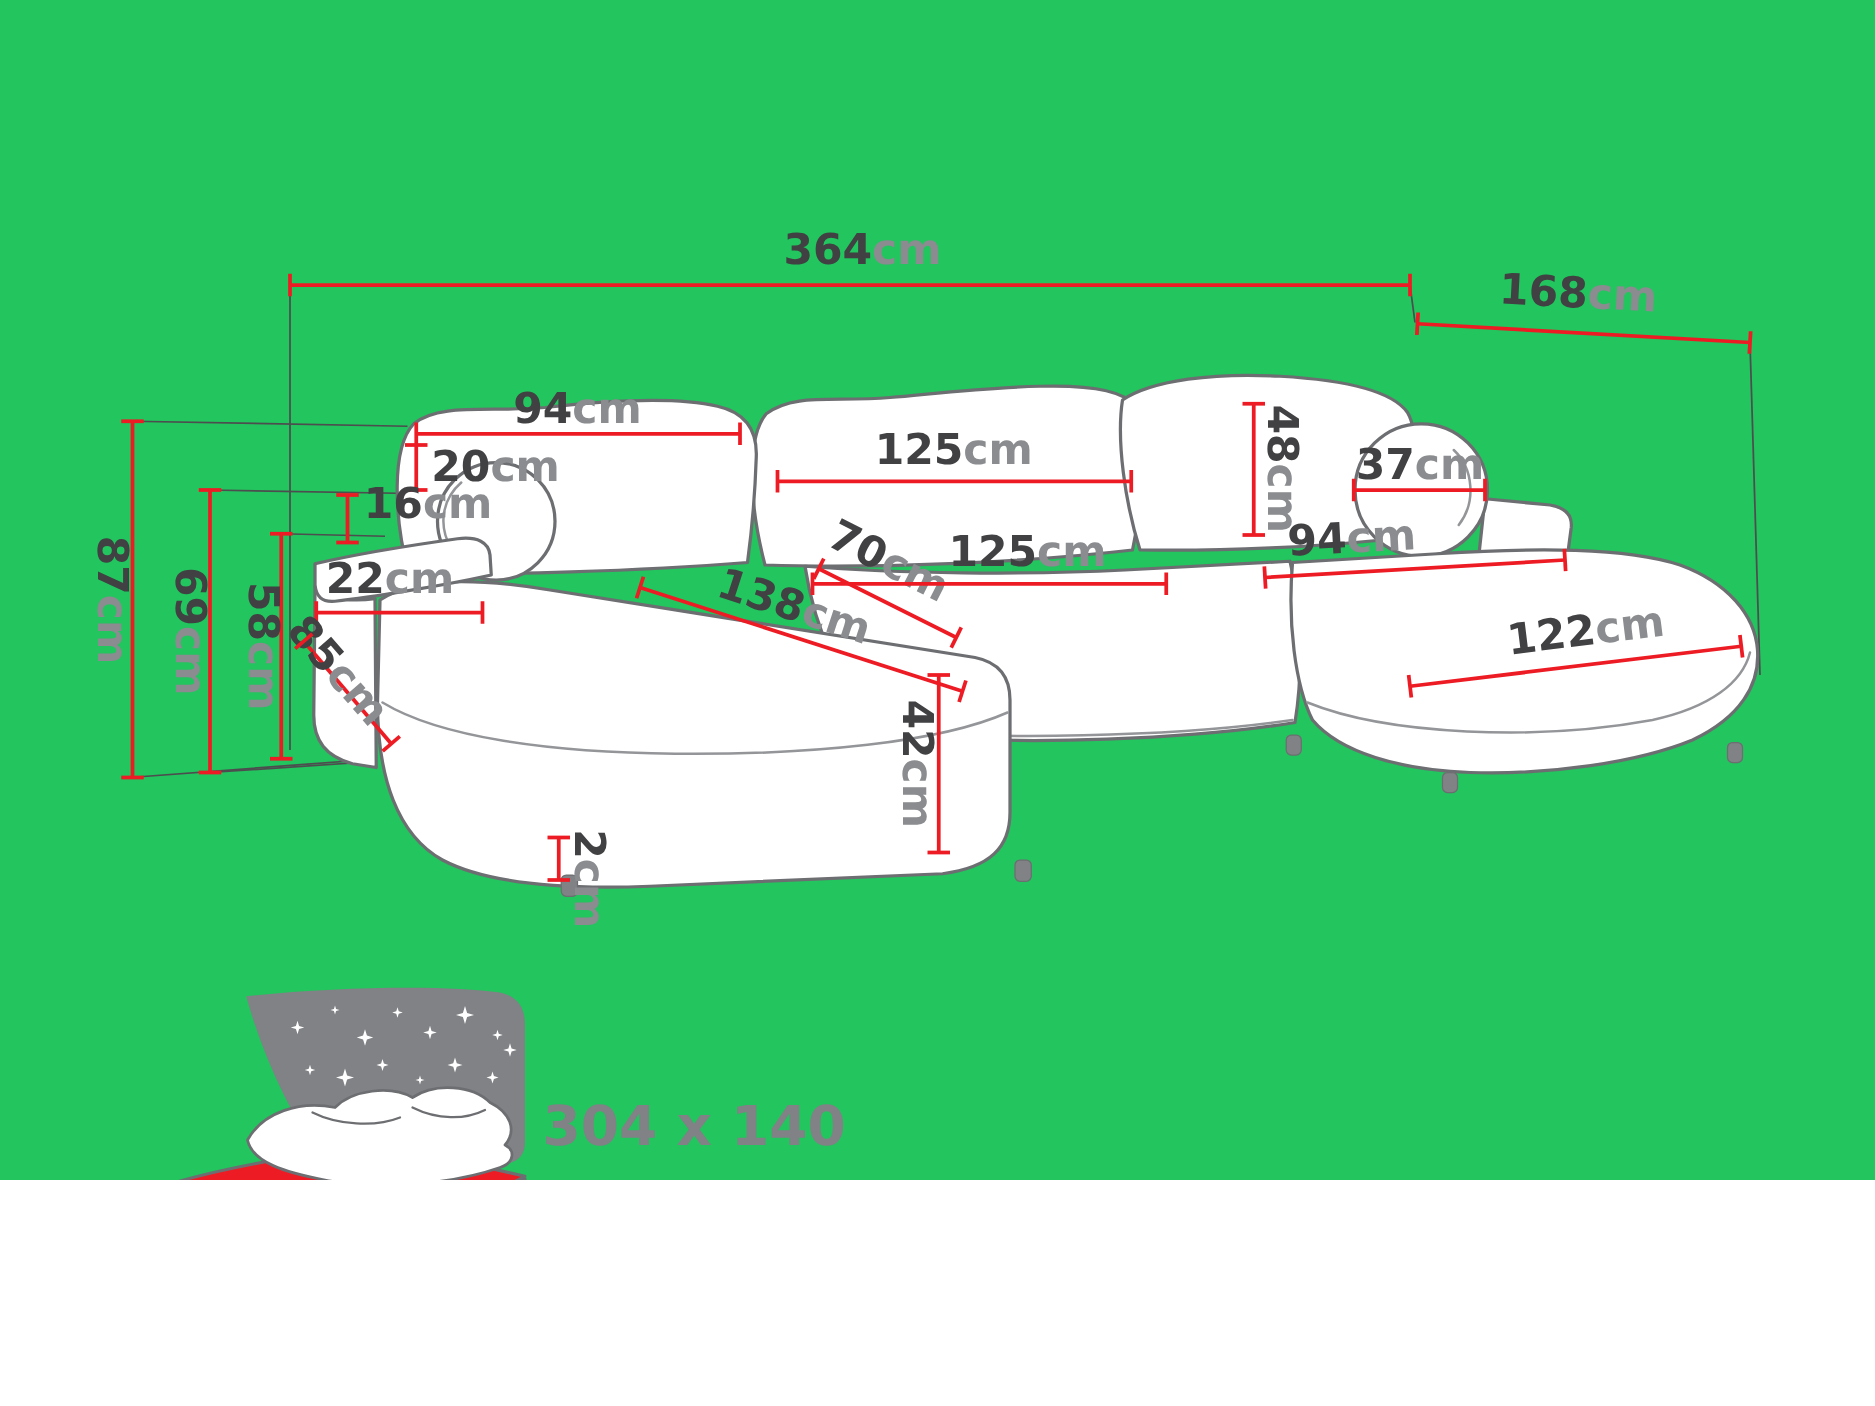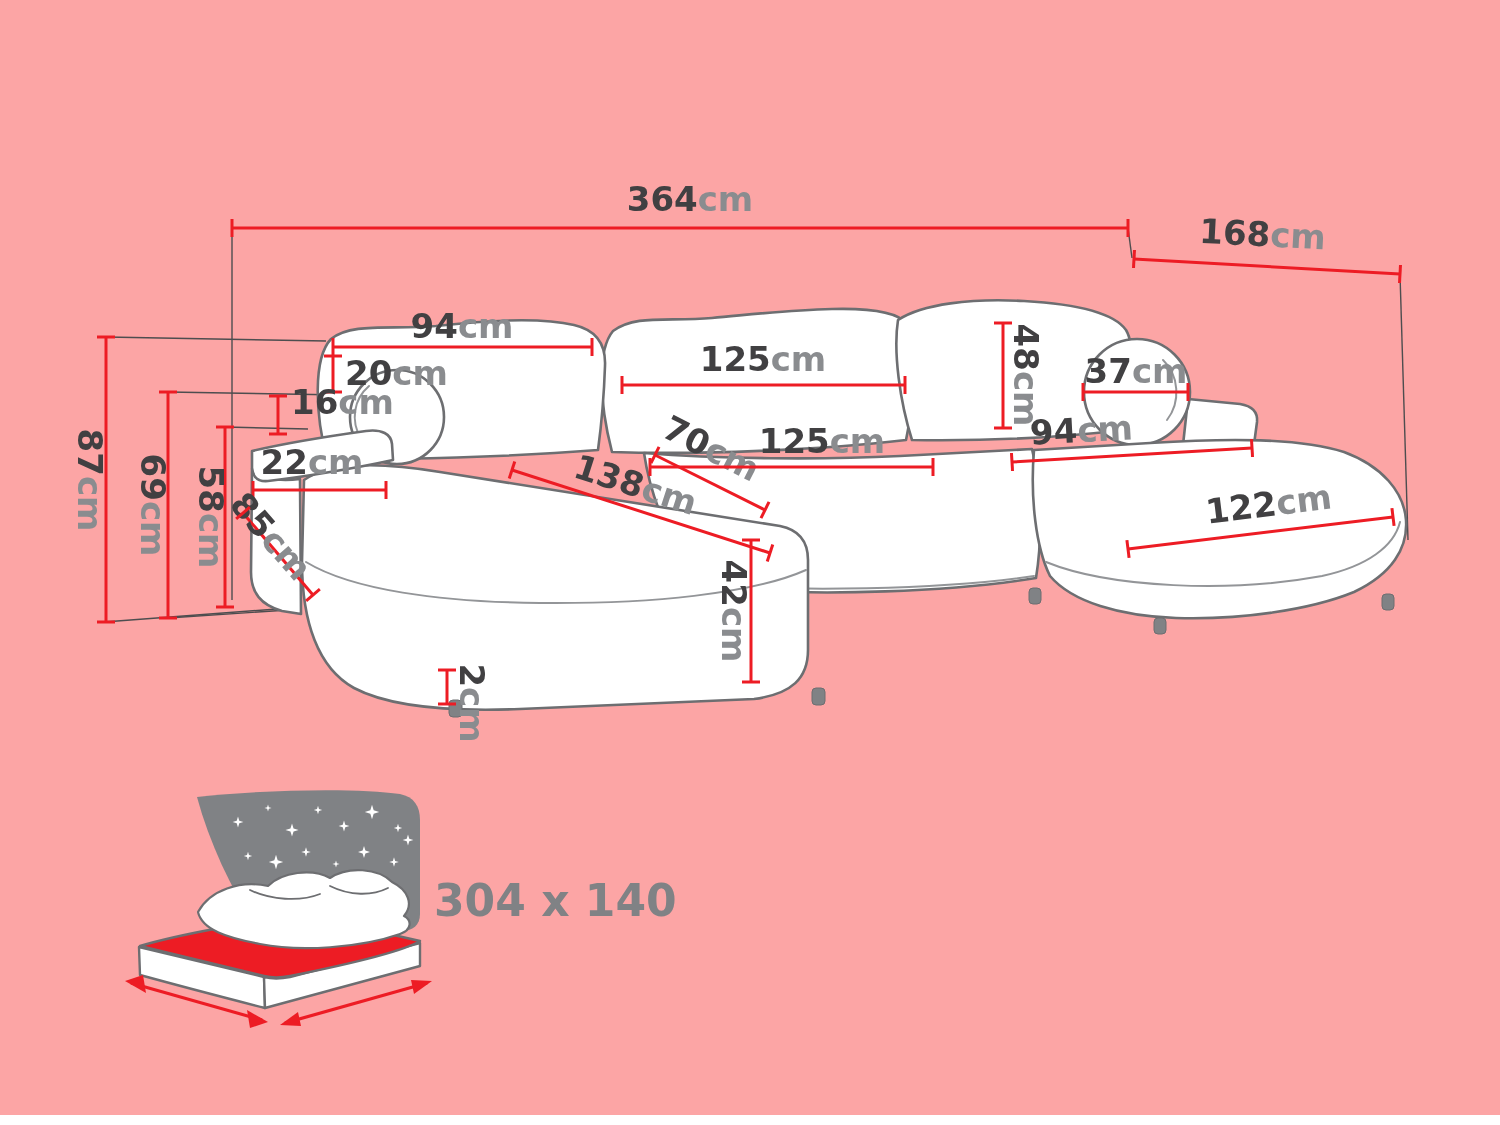--- a/index.html
+++ b/index.html
@@ -1,16 +1,16 @@
 <!DOCTYPE html>
 <html><head>
 <meta charset="utf-8">
 <style>
   html,body{margin:0;padding:0;background:#ffffff;}
-  .stage{width:1500px;height:1115px;position:relative;background:#fca5a5;overflow:hidden;}
+  .stage{width:1500px;height:944px;position:relative;background:#22c55e;overflow:hidden;}
   svg{display:block;}
   .outline{fill:#ffffff;stroke:#6d6e71;stroke-width:2.6;stroke-linejoin:round;stroke-linecap:round;}
   .seam{fill:none;stroke:#939598;stroke-width:2;stroke-linecap:round;}
   .leg{fill:#808285;stroke:#6d6e71;stroke-width:1;}
   .dim{stroke:#ed1c24;stroke-width:3;fill:none;}
   .dim-tick{stroke:#ed1c24;stroke-width:3;}
   .ext{stroke:#4d4d4f;stroke-width:1.4;fill:none;}
   .lbl{font-family:"DejaVu Sans","Liberation Sans",sans-serif;font-weight:bold;font-size:34px;fill:#414042;}
   .lbl .u{fill:#8a8c8f;}
   .sleep-label{font-family:"DejaVu Sans","Liberation Sans",sans-serif;font-weight:bold;font-size:44px;fill:#808285;}

